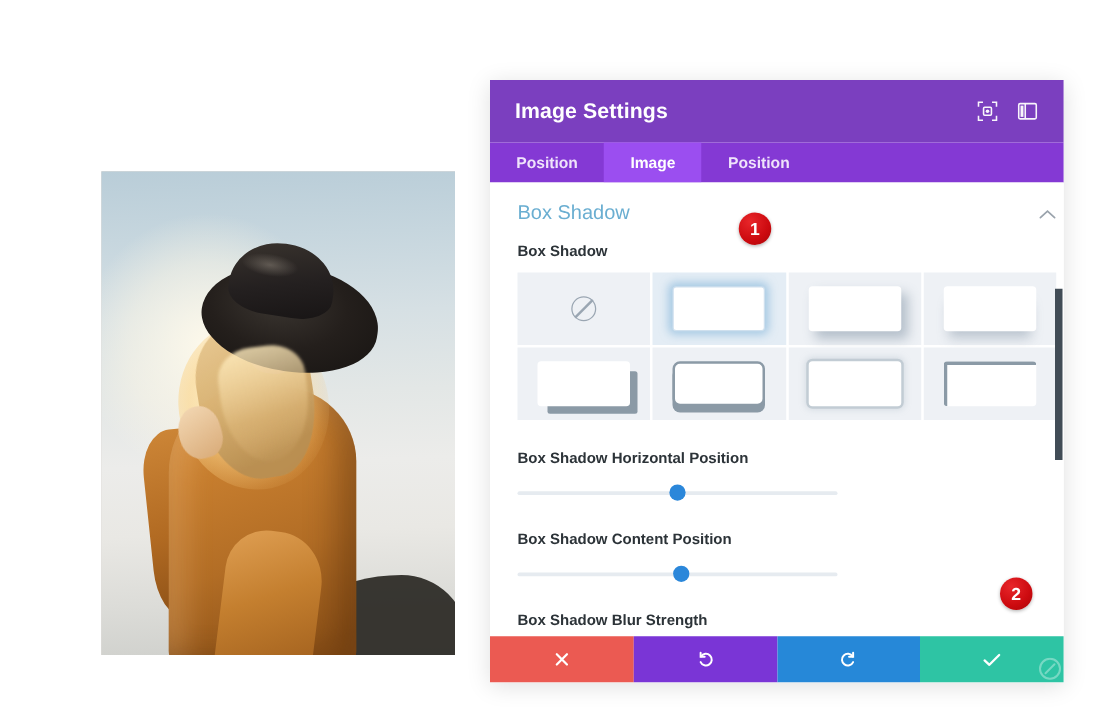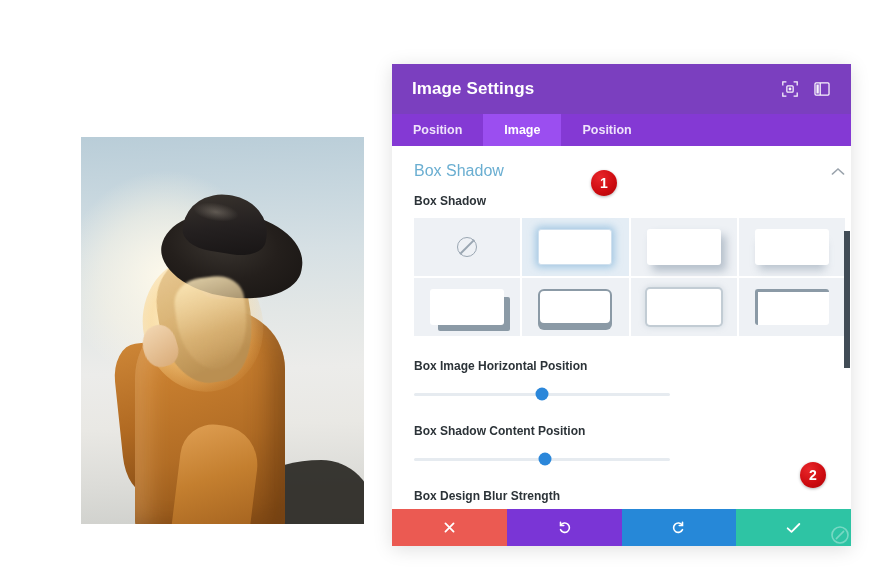--- a/index.html
+++ b/index.html
@@ -327,41 +327,41 @@
             </div>
           <div class="preset p7">
               <div class="box"></div>
             </div>
           <div class="preset p8">
               <div class="box"></div>
             </div>
         </div>
 
         <div class="ctrl">
-          <div class="ctrl-label">Box Image Horizontal Position</div>
+          <div class="ctrl-label">Box Shadow Horizontal Position</div>
           <div class="ctrl-row">
             <div class="slider">
               <div class="track"></div>
               <div class="knob" style="left:50%"></div>
             </div>
           </div>
         </div>
 
         <div class="ctrl">
           <div class="ctrl-label">Box Shadow Content Position</div>
           <div class="ctrl-row">
             <div class="slider">
               <div class="track"></div>
               <div class="knob" style="left:51%"></div>
             </div>
           </div>
         </div>
 
         <div class="ctrl">
-          <div class="ctrl-label">Box Design Blur Strength</div>
+          <div class="ctrl-label">Box Shadow Blur Strength</div>
 
         </div>
 
       </div>
 
       <div class="scrollbar">
         <div class="scroll-thumb"></div>
       </div>
     </div>
 

